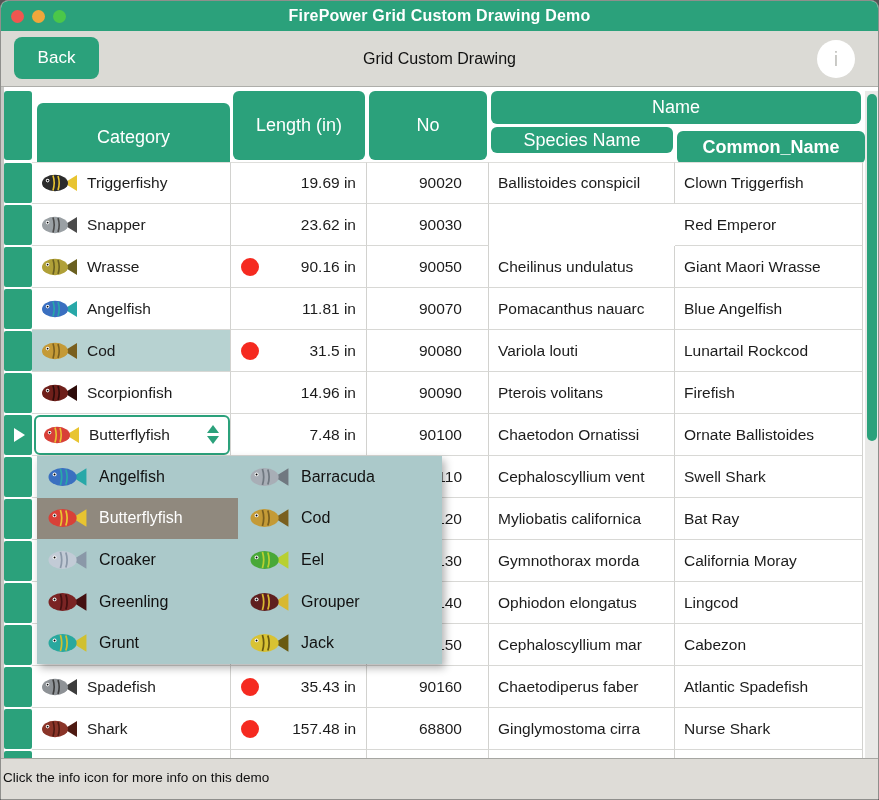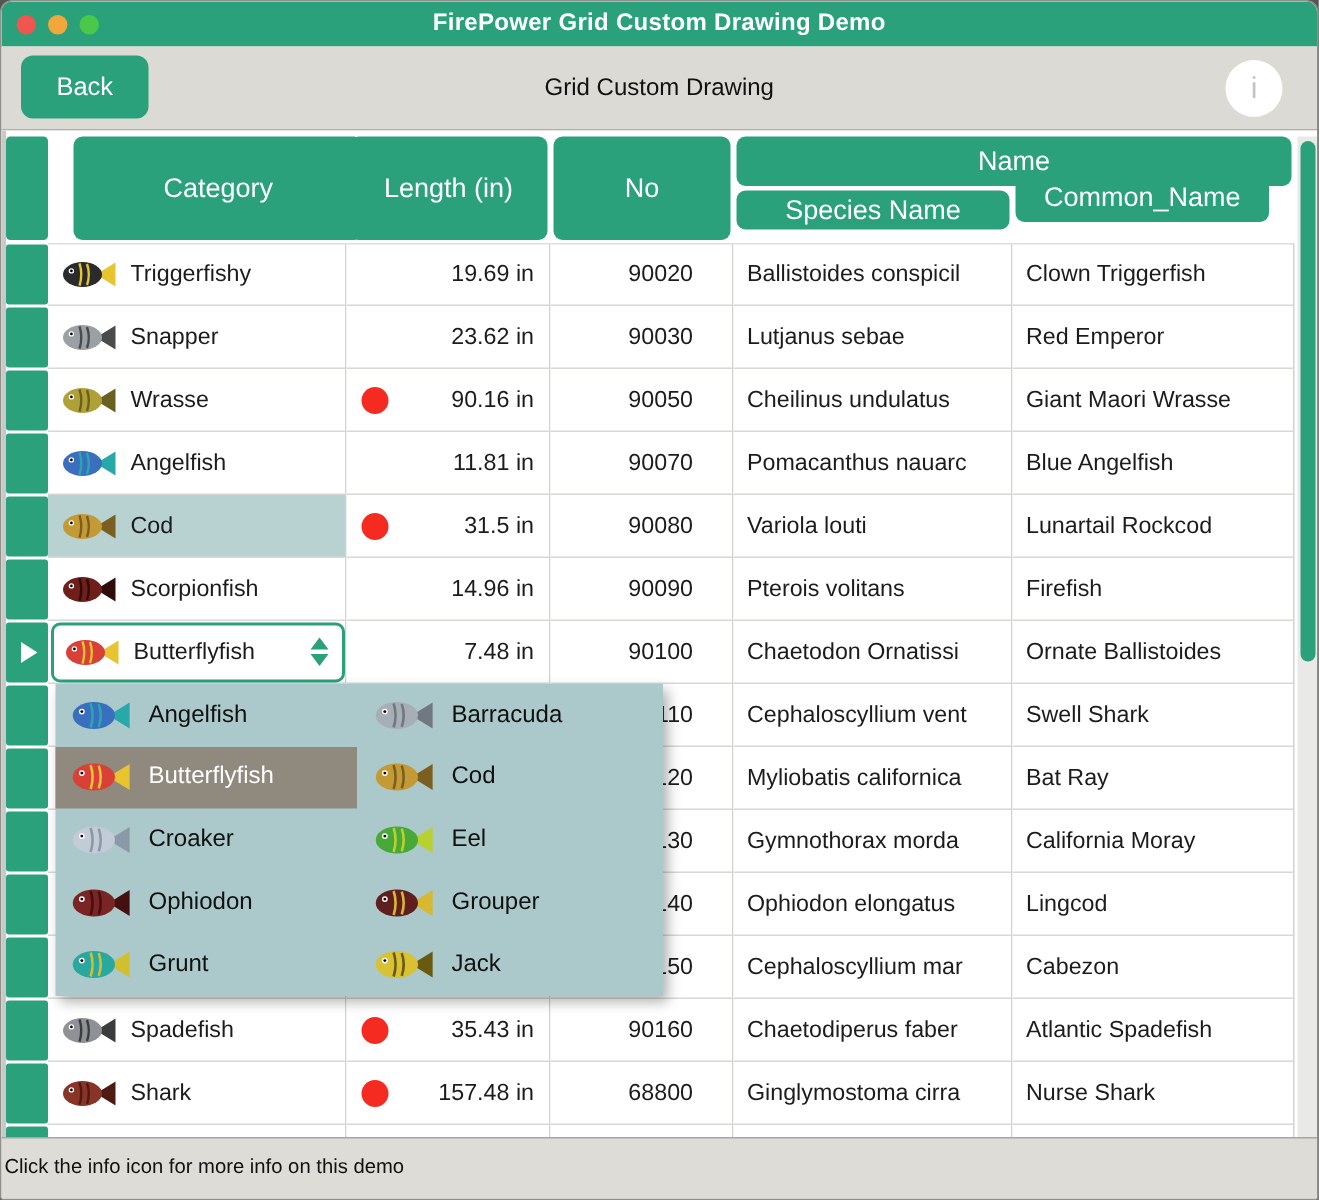--- a/index.html
+++ b/index.html
@@ -97,26 +97,26 @@
   <div class="toolbar">
     <div class="tb-title">Grid Custom Drawing</div>
     <button class="back-btn">Back</button>
     <button class="info-btn">i</button>
   </div>
 
   <div class="grid">
     <div class="left-strip"></div>
 
     <div class="hdr-cell" style="left:3px;top:4px;width:28px;height:69px;border-radius:3px;"></div>
-    <div class="hdr-cell" style="left:36px;top:4px;width:193px;height:69px;margin-left:12px;">Category</div>
+    <div class="hdr-cell" style="left:36px;top:16px;width:193px;height:69px;">Category</div>
     <div class="hdr-cell" style="left:232px;top:4px;width:132px;height:69px;">Length (in)</div>
     <div class="hdr-cell" style="left:368px;top:4px;width:118px;height:69px;">No</div>
     <div class="hdr-cell" style="left:490px;top:4px;width:370px;height:33px;">Name</div>
     <div class="hdr-cell" style="left:490px;top:40px;width:182px;height:26px;">Species Name</div>
-    <div class="hdr-cell" style="left:676px;top:28px;width:169px;height:33px;">Common_Name</div>
+    <div class="hdr-cell" style="left:676px;top:44px;width:188px;height:33px;font-weight:bold;">Common_Name</div>
 
     <div>
         <div class="grid-row first" style="top: 75px;">
     <div class="ind">
       
     </div>
     <div class="cell c-cat">
             <svg class="fish" width="38" height="24" viewBox="0 0 38 24">
      <polygon points="23,12 36,4 36,20" fill="#e8c430"></polygon>
      <ellipse cx="14" cy="12" rx="13" ry="8.3" fill="#2b2b2b"></ellipse>
@@ -153,23 +153,20 @@
               <circle cx="6.6" cy="9.6" r="0.9" fill="#000"></circle>
    </svg>
             <span>Snapper</span>
           </div>
     <div class="cell c-len">
 
       <span>23.62 in</span>
     </div>
     <div class="cell c-no">
             <span>90030</span>
-          </div>
-    <div class="cell c-sp">
-            <span>Lutjanus sebae</span>
           </div>
     <div class="cell c-cm">
             <span>Red Emperor</span>
           </div>
         </div>
         <div class="grid-row" style="top: 159px;">
     <div class="ind">
       
     </div>
     <div class="cell c-cat">
@@ -522,21 +519,21 @@
         <span>Croaker</span>
       </div>
       <div class="dd-item" style="left: 0px; top: 124.8px;">
         <svg class="fish" width="42" height="26" viewBox="0 0 38 24">
      <polygon points="23,12 36,4 36,20" fill="#441010"></polygon>
      <ellipse cx="14" cy="12" rx="13" ry="8.3" fill="#7a2424"></ellipse>
      <path d="M12 4.6 Q14.4 12 12 19.4 M17 5 Q19.4 12 17 19" stroke="#441010" stroke-width="1.6" fill="none"></path>
      <circle cx="6.6" cy="9.6" r="1.8" fill="#fff"></circle>
           <circle cx="6.6" cy="9.6" r="0.9" fill="#000"></circle>
    </svg>
-        <span>Ophiodon</span>
+        <span>Greenling</span>
       </div>
       <div class="dd-item" style="left: 0px; top: 166.4px;">
         <svg class="fish" width="42" height="26" viewBox="0 0 38 24">
      <polygon points="23,12 36,4 36,20" fill="#d0c030"></polygon>
      <ellipse cx="14" cy="12" rx="13" ry="8.3" fill="#28a89e"></ellipse>
      <path d="M12 4.6 Q14.4 12 12 19.4 M17 5 Q19.4 12 17 19" stroke="#d0c030" stroke-width="1.6" fill="none"></path>
      <circle cx="6.6" cy="9.6" r="1.8" fill="#fff"></circle>
           <circle cx="6.6" cy="9.6" r="0.9" fill="#000"></circle>
    </svg>
         <span>Grunt</span>

